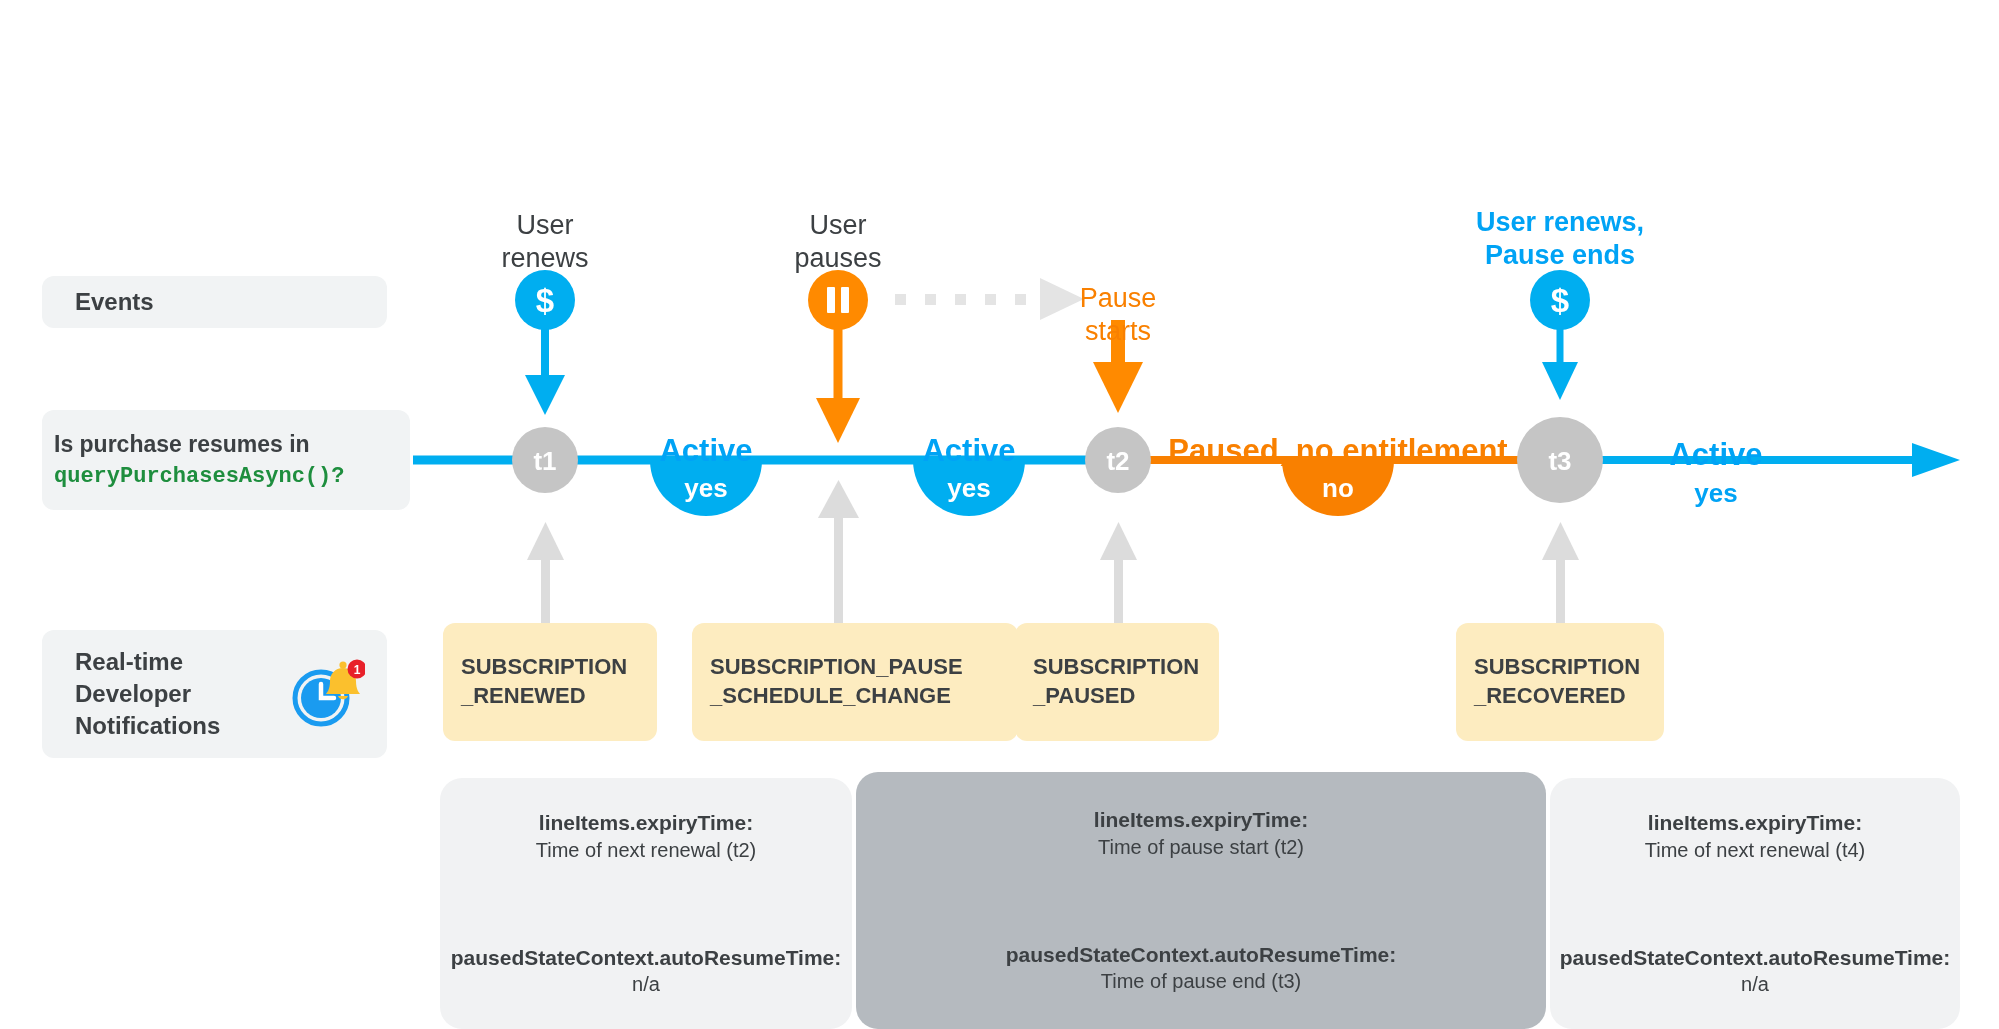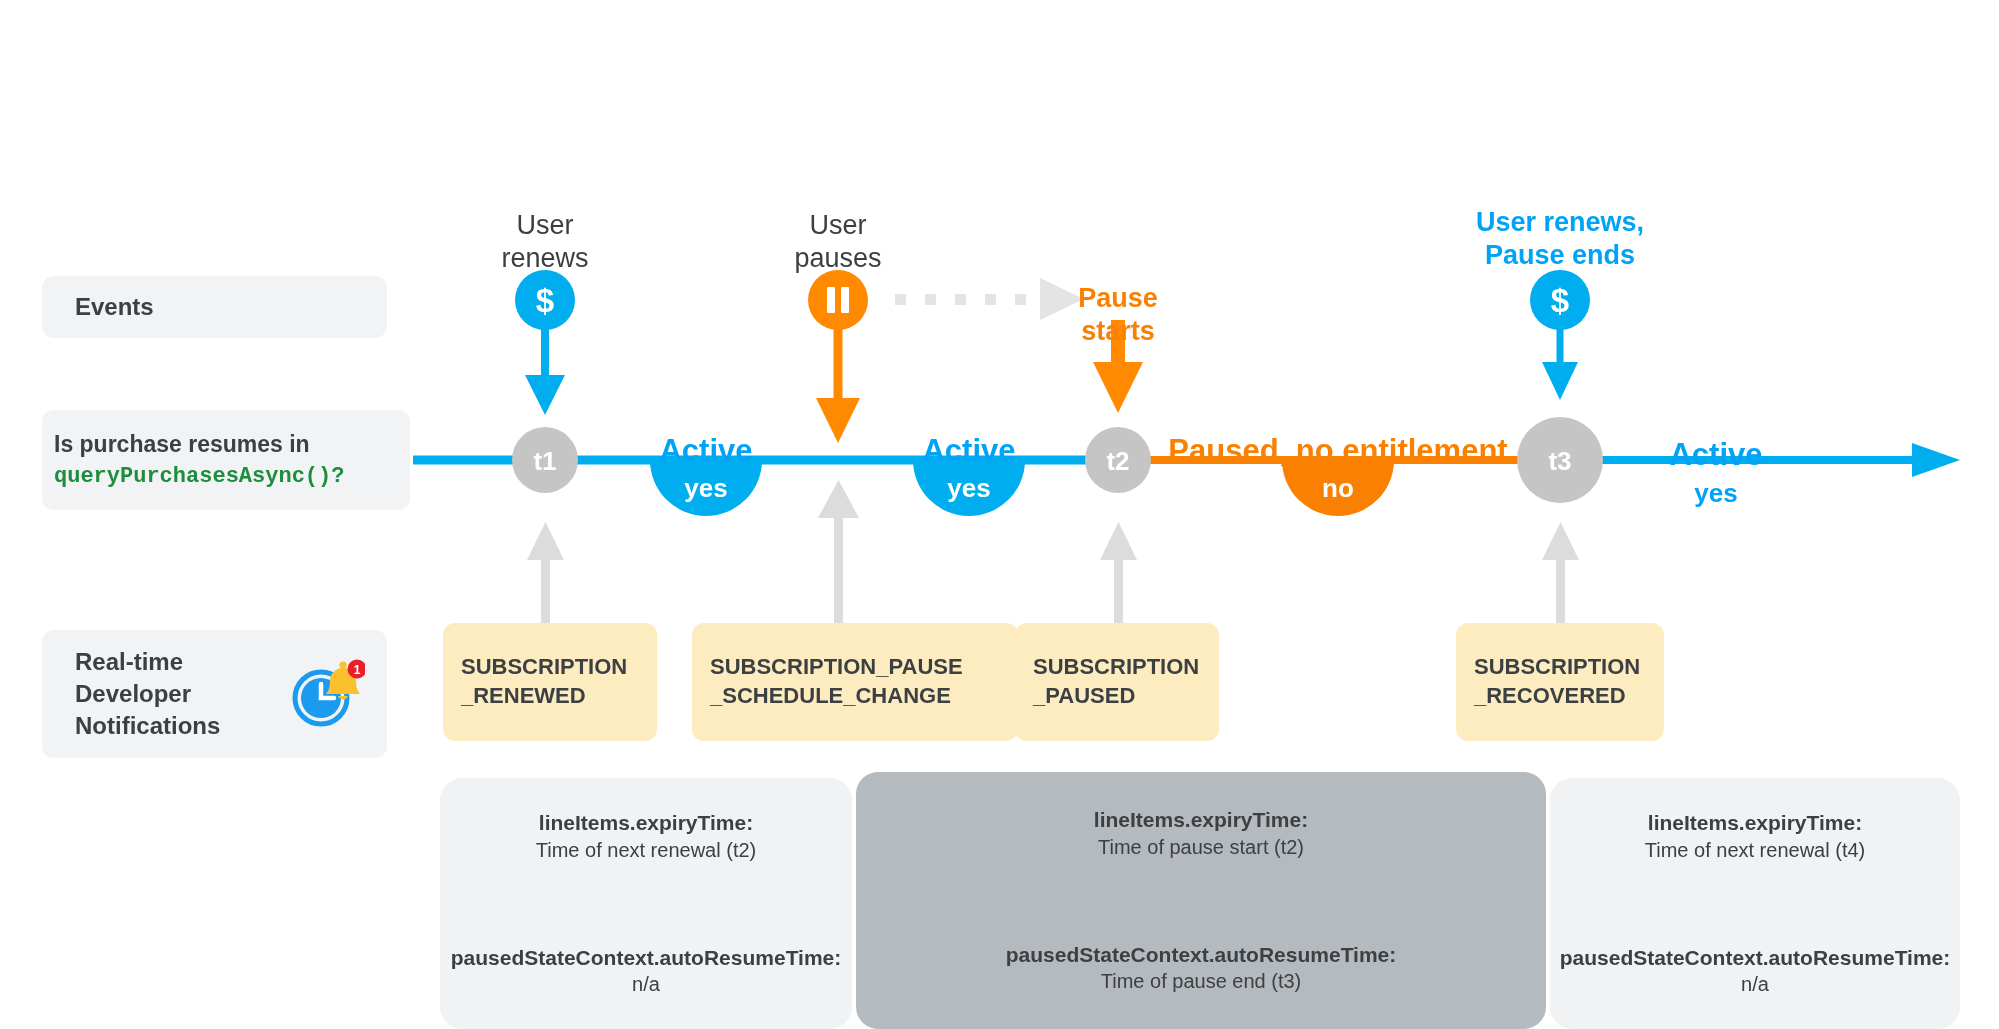--- a/index.html
+++ b/index.html
@@ -39,21 +39,21 @@
     border-radius: 12px;
     color: #3c4043;
     font-weight: bold;
     display: flex;
     align-items: center;
     box-sizing: border-box;
   }
   .row-label .txt { line-height: 1.32; }
 
   #label-events {
-    left: 42px; top: 276px; width: 345px; height: 62px;
+    left: 42px; top: 276px; width: 345px; height: 52px;
     padding-left: 33px; font-size: 24px;
   }
   #label-query {
     left: 42px; top: 410px; width: 368px; height: 100px;
     padding-left: 12px; font-size: 23px;
   }
   #label-query .mono {
     font-family: "Liberation Mono", "DejaVu Sans Mono", monospace;
     color: #1e8e3e;
     font-weight: bold;
@@ -112,21 +112,21 @@
     position: absolute;
     text-align: center;
     font-size: 27px;
     line-height: 1.22;
     white-space: nowrap;
     transform: translateX(-50%);
     margin-top: 24px;
   }
   .event-label.grey { color: #3c4043; font-weight: 400; }
   .event-label.blue { color: #00a3f5; font-weight: bold; }
-  .event-label.orange { color: #f98000; font-weight: bold; }
+  .event-label.orange { color: #f98000; font-weight: normal; }
 
   .event-pin {
     position: absolute;
     width: 60px; height: 60px;
     border-radius: 50%;
     transform: translateX(-50%);
     display: flex; align-items: center; justify-content: center;
     color: #fff;
   }
   .event-pin.blue { background: #00aef0; }

